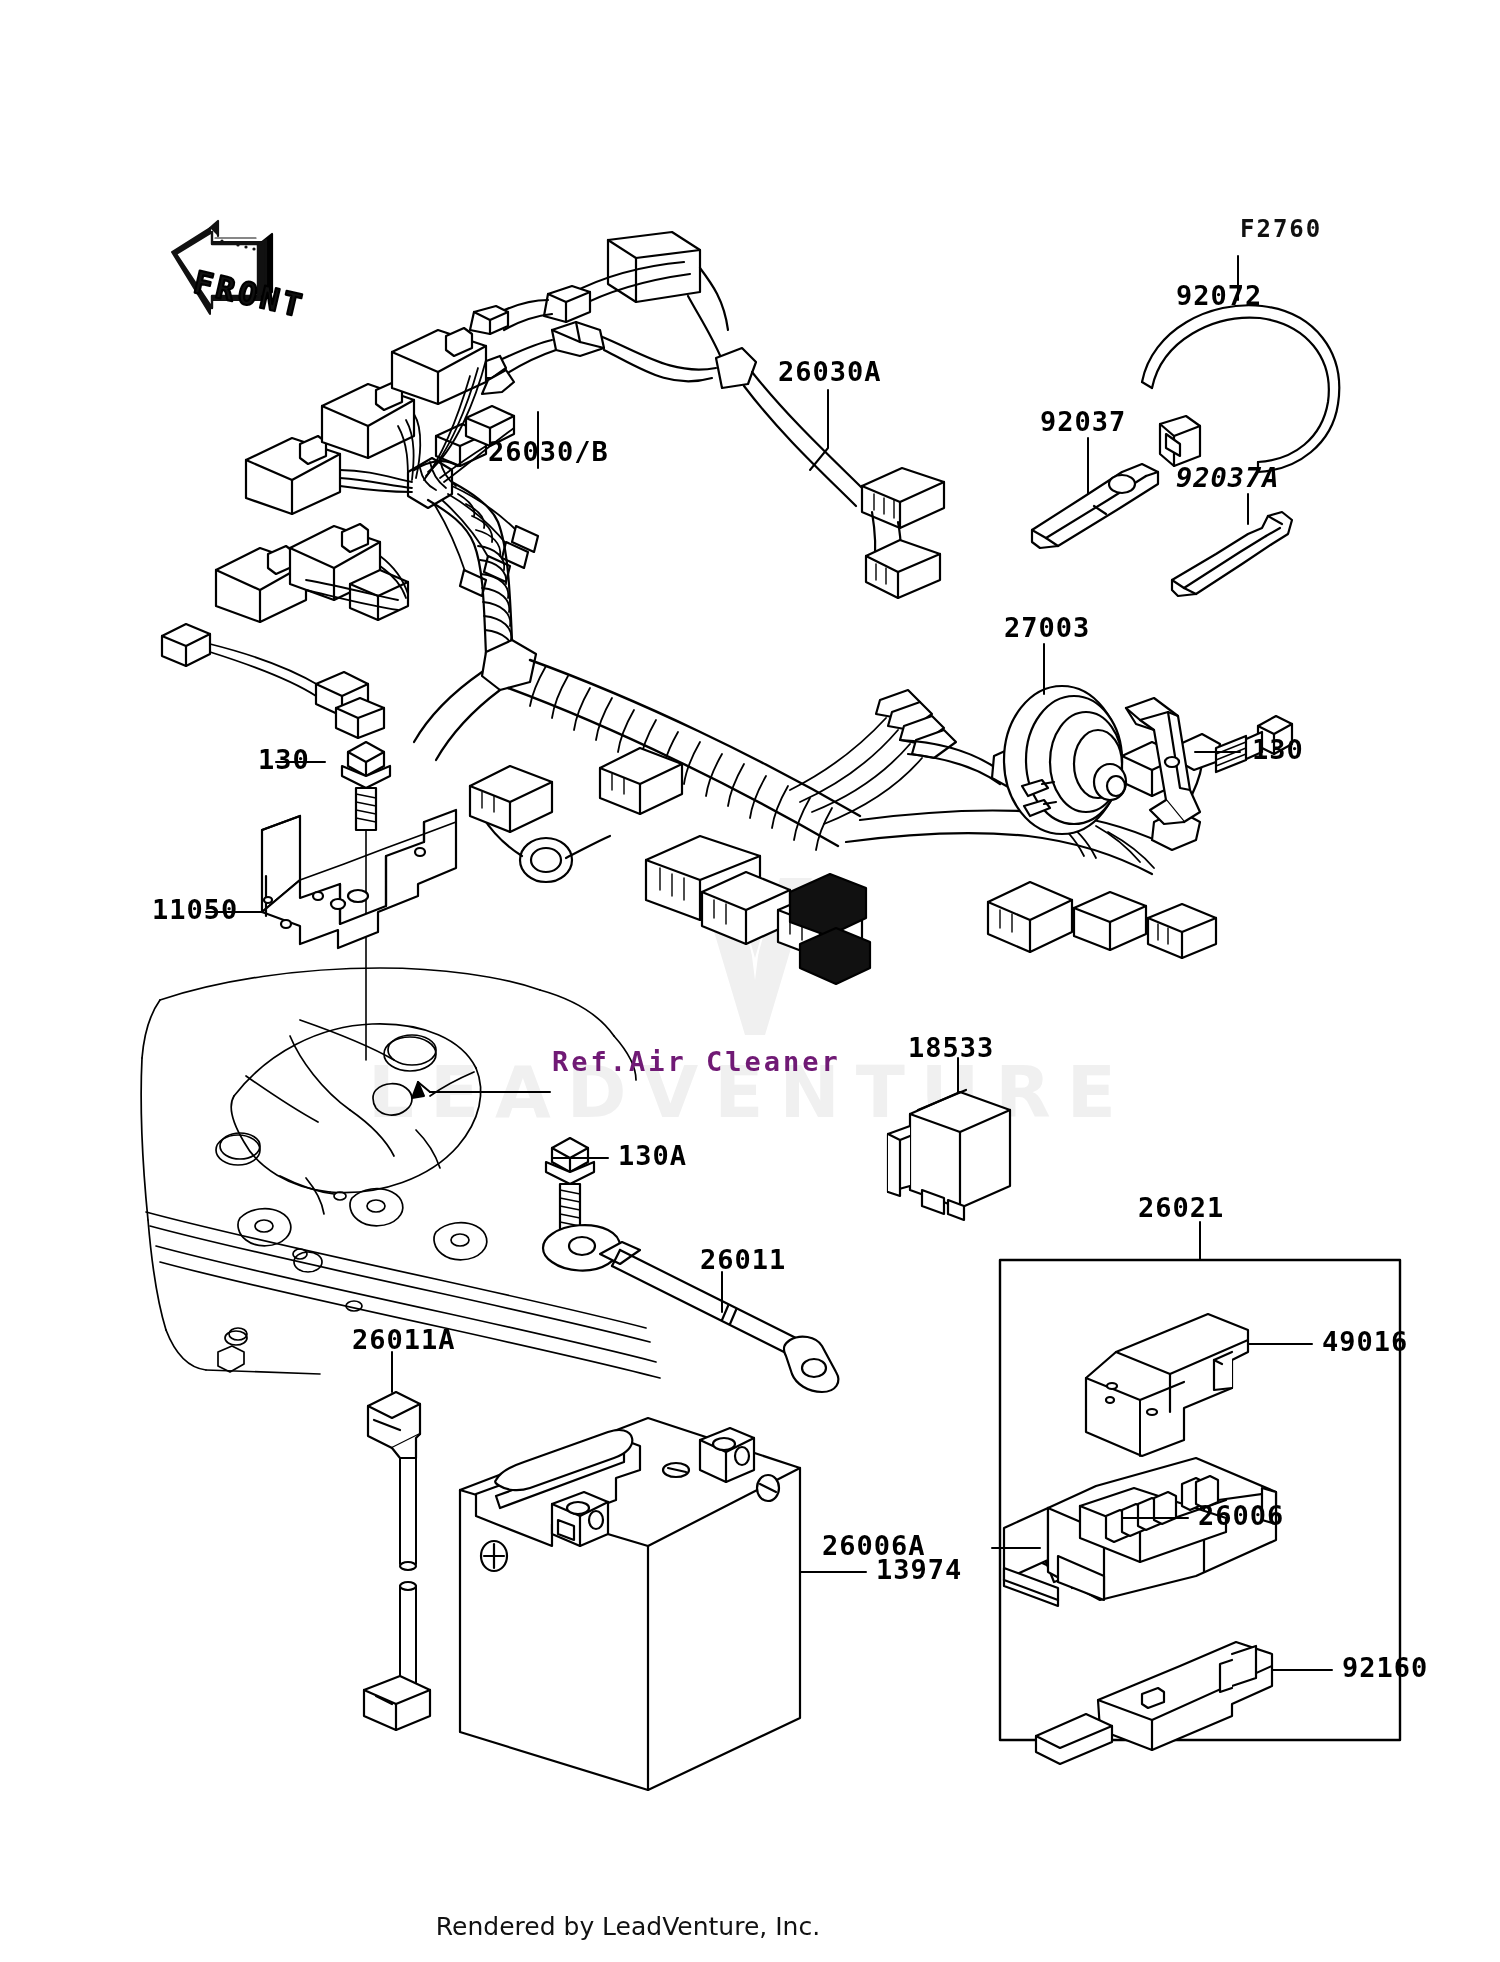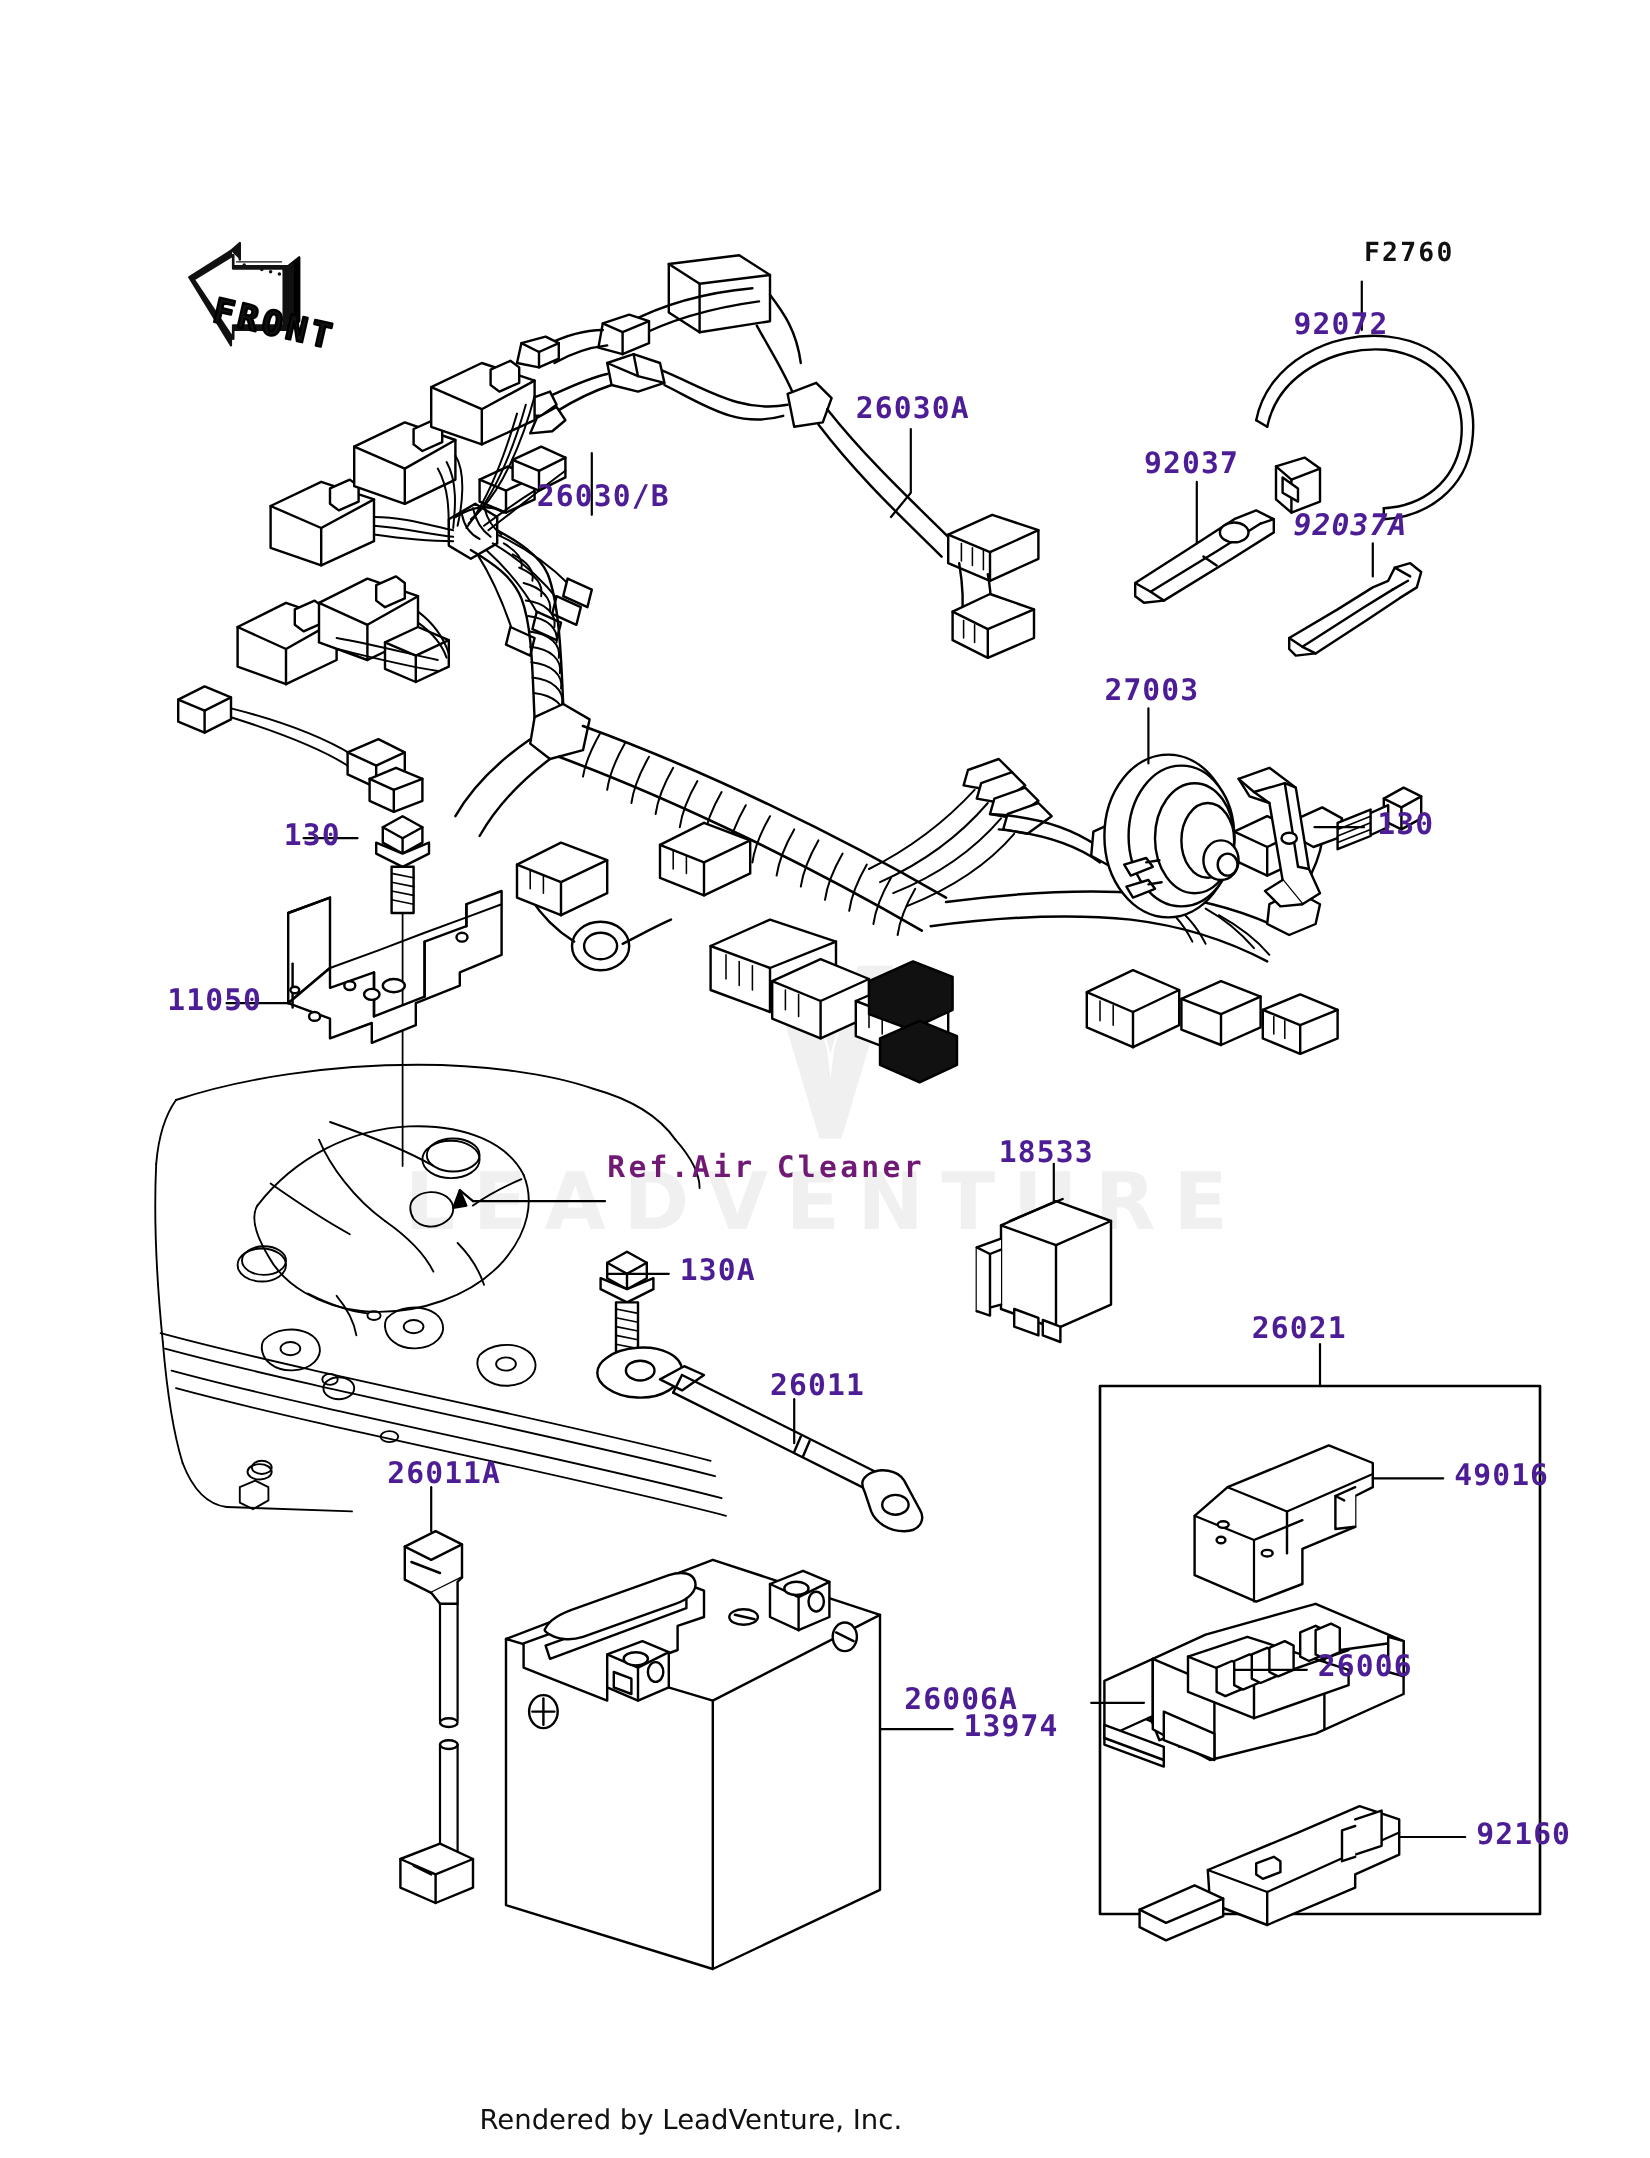--- a/index.html
+++ b/index.html
@@ -1,21 +1,21 @@
 <!DOCTYPE html>
 <html><head>
 <meta charset="utf-8">
 <style>
   html,body{margin:0;padding:0;background:#fff;}
   body{font-family:"DejaVu Sans Mono",monospace;}
   #page{position:relative;width:1500px;height:1962px;background:#fff;overflow:hidden;}
   #svgroot{position:absolute;left:0;top:0;width:1500px;height:1962px;}
 
   .lbl{position:absolute;font-family:"DejaVu Sans Mono",monospace;font-weight:bold;
-       font-size:27px;letter-spacing:1px;color:#4c1d95;white-space:nowrap;line-height:1;}
+       font-size:27px;letter-spacing:1px;color:#000000;white-space:nowrap;line-height:1;}
   .refcode{position:absolute;font-family:"DejaVu Sans Mono",monospace;font-weight:bold;
        font-size:24px;letter-spacing:2px;color:#111;text-align:center;}
   .reftxt{position:absolute;font-family:"DejaVu Sans Mono",monospace;font-weight:bold;
        font-size:27px;letter-spacing:3px;color:#701a75;white-space:nowrap;}
   .footer{position:absolute;left:0;width:1256px;text-align:center;
        font-family:"DejaVu Sans",sans-serif;font-size:25px;color:#111;}
 
   
   #wm{position:absolute;left:0;top:880px;width:1500px;height:260px;
       pointer-events:none;}

